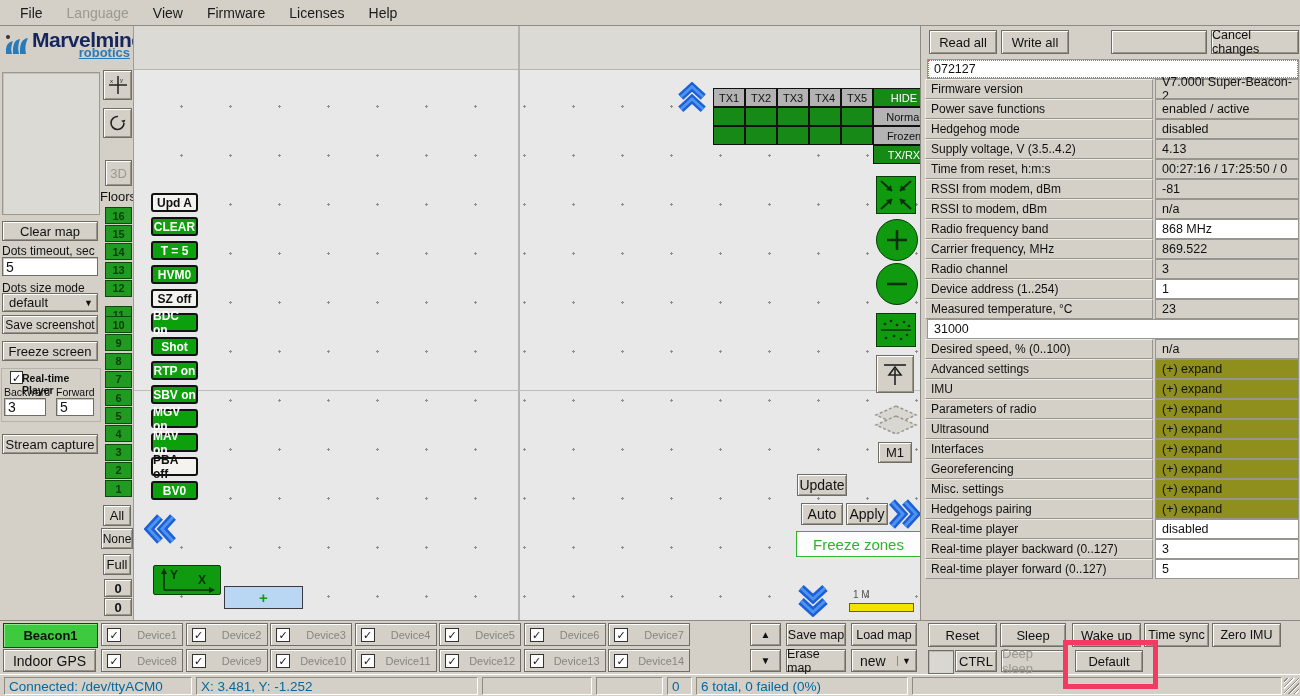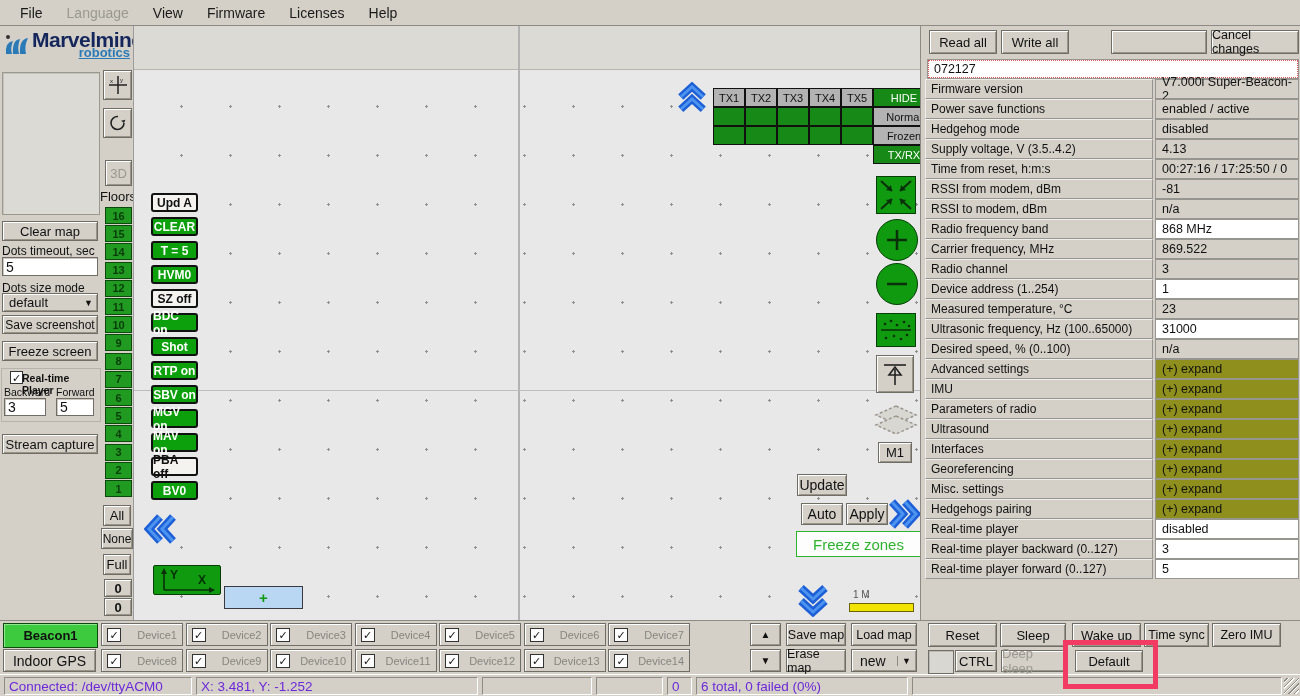--- a/index.html
+++ b/index.html
@@ -51,21 +51,21 @@
   .v-selected{background:#ffffff;outline:1px dotted #e05858;outline-offset:-2px;}
   
   #bottombar{left:0;top:620px;width:1300px;height:54px;background:#d4d0c8;border-top:1px solid #8d8b84;box-sizing:border-box;}
   .dev-cell{position:absolute;height:23px;width:82px;background:#d4d0c8;border:1px solid #6f6d66;box-shadow:inset 1px 1px 0 #fff;
      display:flex;align-items:center;box-sizing:border-box;}
   .dev-label{flex:1;text-align:right;padding-right:5px;font-size:11px;color:#87857e;}
   .cb{width:14px;height:14px;background:#fdfdfd;border:1px solid #333;margin-left:5px;font-size:11px;line-height:12px;text-align:center;color:#111;box-sizing:border-box;}
   
   #statusbar{left:0;top:674px;width:1300px;height:22px;background:#d4d0c8;border-top:1px solid #fff;box-sizing:border-box;}
   .status-cell{position:absolute;top:2px;height:18px;border:1px solid #8d8b84;border-right-color:#fff;border-bottom-color:#fff;
-     display:flex;align-items:center;padding-left:4px;font-size:13.5px;box-sizing:border-box;color:#6d28d9;}
+     display:flex;align-items:center;padding-left:4px;font-size:13.5px;box-sizing:border-box;color:#0369a1;}
   #grip{position:absolute;right:1px;top:3px;width:15px;height:16px;
      background:repeating-linear-gradient(135deg,#d4d0c8 0 2px,#8d8b84 2px 3px,#fff 3px 4px);}
   .chev{position:absolute;}
   #freeze-zones{border:1px solid #2db32d;background:#fdfdfd;color:#2db32d;font-size:15px;display:flex;align-items:center;justify-content:center;}
   #highlight-box{border:5px solid #f23b63;background:transparent;z-index:50;}
   .arrowbtn{font-size:10px;}
   .disabled-text{color:#9a988f !important;}
 </style>
 </head>
 <body>
@@ -131,21 +131,21 @@
     </svg>
   </div>
   <div class="abs btn" style="left:105px;top:160px;width:27px;height:26px;color:#9a988f;font-size:13px">3D</div>
   <div class="abs" style="left:100px;top:189px;font-size:13px">Floors</div>
   <div id="floors-col">
       <div class="floor-btn" style="top: 207px;">16</div>
       <div class="floor-btn" style="top: 225.2px;">15</div>
       <div class="floor-btn" style="top: 243.4px;">14</div>
       <div class="floor-btn" style="top: 261.6px;">13</div>
       <div class="floor-btn" style="top: 279.8px;">12</div>
-      <div class="floor-btn" style="top: 298px;">11</div>
+      <div class="floor-btn" style="top: 306px;">11</div>
       <div class="floor-btn" style="top: 316.2px;">10</div>
       <div class="floor-btn" style="top: 334.4px;">9</div>
       <div class="floor-btn" style="top: 352.6px;">8</div>
       <div class="floor-btn" style="top: 370.8px;">7</div>
       <div class="floor-btn" style="top: 389px;">6</div>
       <div class="floor-btn" style="top: 407.2px;">5</div>
       <div class="floor-btn" style="top: 425.4px;">4</div>
       <div class="floor-btn" style="top: 443.6px;">3</div>
       <div class="floor-btn" style="top: 461.8px;">2</div>
       <div class="floor-btn" style="top: 480px;">1</div>
@@ -407,23 +407,20 @@
           </div>
           <div class="pcell-v v-edit">1</div>
         </div>
         <div class="prow">
           <div class="pcell-l">
             <div style="flex: 1 1 0%;">Measured temperature, °C</div>
           </div>
           <div class="pcell-v v-plain">23</div>
         </div>
         <div class="prow">
-          <div class="pcell-l">
-            <div style="flex: 1 1 0%;">Ultrasonic frequency, Hz (100..65000)</div>
-          </div>
           <div class="pcell-v v-edit">31000</div>
         </div>
         <div class="prow">
           <div class="pcell-l">
             <div style="flex: 1 1 0%;">Desired speed, % (0..100)</div>
           </div>
           <div class="pcell-v v-plain">n/a</div>
         </div>
         <div class="prow">
           <div class="pcell-l">

